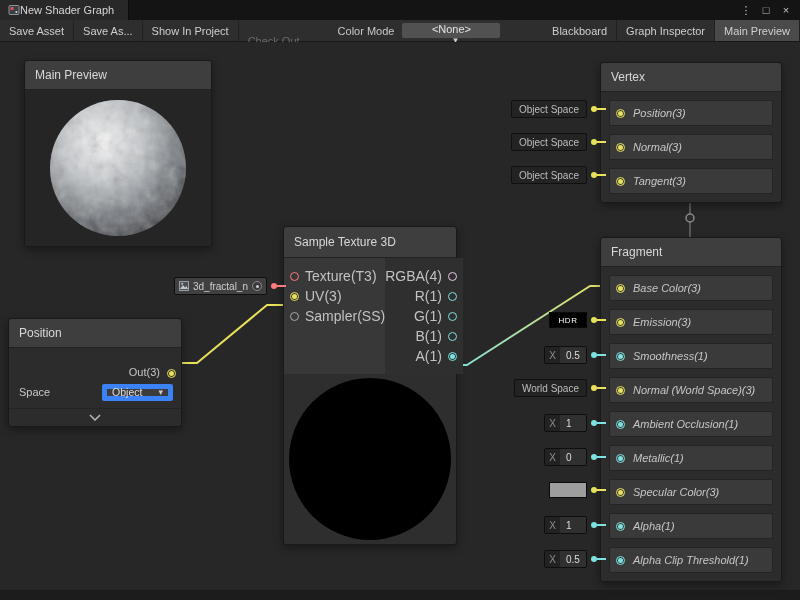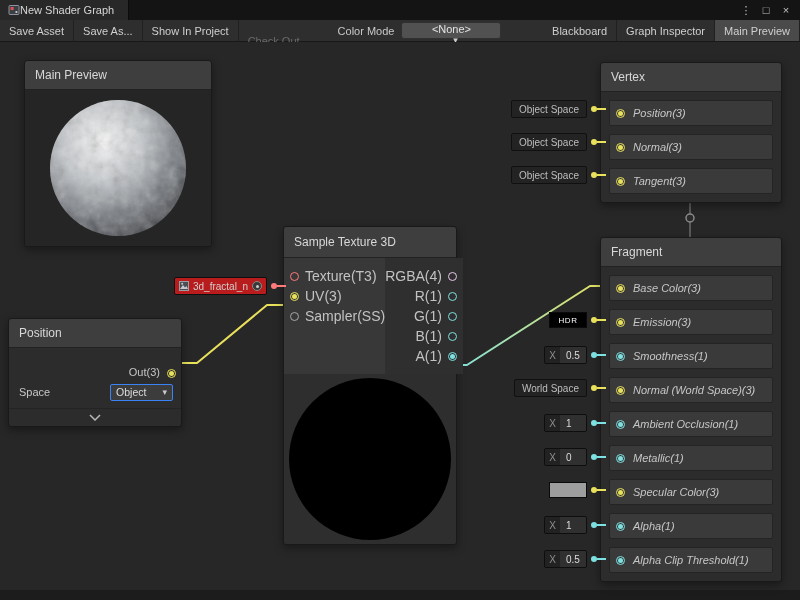--- a/index.html
+++ b/index.html
@@ -73,31 +73,31 @@
        display:flex;align-items:center;justify-content:center;font-size:8px;color:#fff;letter-spacing:.5px;}
   .swatch{width:36px;height:14px;background:var(--specular_swatch,#9e9e9e);border:1px solid #0a0a0a;}
   
   .ports-section{display:flex;height:116px;}
   .in-col{flex:1.08;background:#383838;padding:8px 0 0 6px;display:flex;flex-direction:column;}
   .out-col{flex:1;background:#2f2f2f;padding:8px 6px 0 0;display:flex;flex-direction:column;align-items:flex-end;}
   .port-row{height:20px;display:flex;align-items:center;gap:6px;font-size:14px;color:#c2c2c2;white-space:nowrap;}
   .tex-preview{height:170px;background:#2e2e2e;display:flex;align-items:center;justify-content:center;
                border-radius:0 0 3px 3px;}
   .preview-circle{width:162px;height:162px;border-radius:50%;background:#000;}
-  .tex-field{height:16px;display:flex;align-items:center;gap:4px;background:#b91c1c;border:1px solid #0f0f0f;
+  .tex-field{height:16px;display:flex;align-items:center;gap:4px;background:#404040;border:1px solid #0f0f0f;
              border-radius:2px;padding:0 4px;font-size:10px;color:#cfcfcf;white-space:nowrap;}
   .picker{width:10px;height:10px;box-sizing:border-box;border:1px solid #8a8a8a;border-radius:50%;
           position:relative;background:#3a3a3a;}
   .picker::after{content:"";position:absolute;inset:2.5px;background:#cfcfcf;border-radius:50%;}
   
   .out-row{height:26px;display:flex;align-items:flex-end;justify-content:flex-end;gap:7px;
            padding:0 5px 0 0;margin:4px 0 2px;}
   .space-row{height:24px;display:flex;align-items:center;justify-content:space-between;padding:0 8px 0 10px;}
   .mini-dd{height:17px;box-sizing:border-box;display:flex;align-items:center;justify-content:space-between;
-           background:#3c3c3c;border:1px solid #3b82f6;border-radius:2px;padding:0 5px;min-width:60px;
+           background:#3c3c3c;border:5px solid #3b82f6;border-radius:2px;padding:0 5px;min-width:60px;
            font-size:10.5px;color:#ddd;gap:8px;}
   .expander{height:17px;margin-top:4px;border-top:1px solid #242424;display:flex;align-items:center;justify-content:center;}
 </style>
 </head>
 <body>
 
 <div class="titlebar">
   <div class="tab">
     <span style="display:flex;">
       <svg width="12" height="12" viewBox="0 0 12 12">

